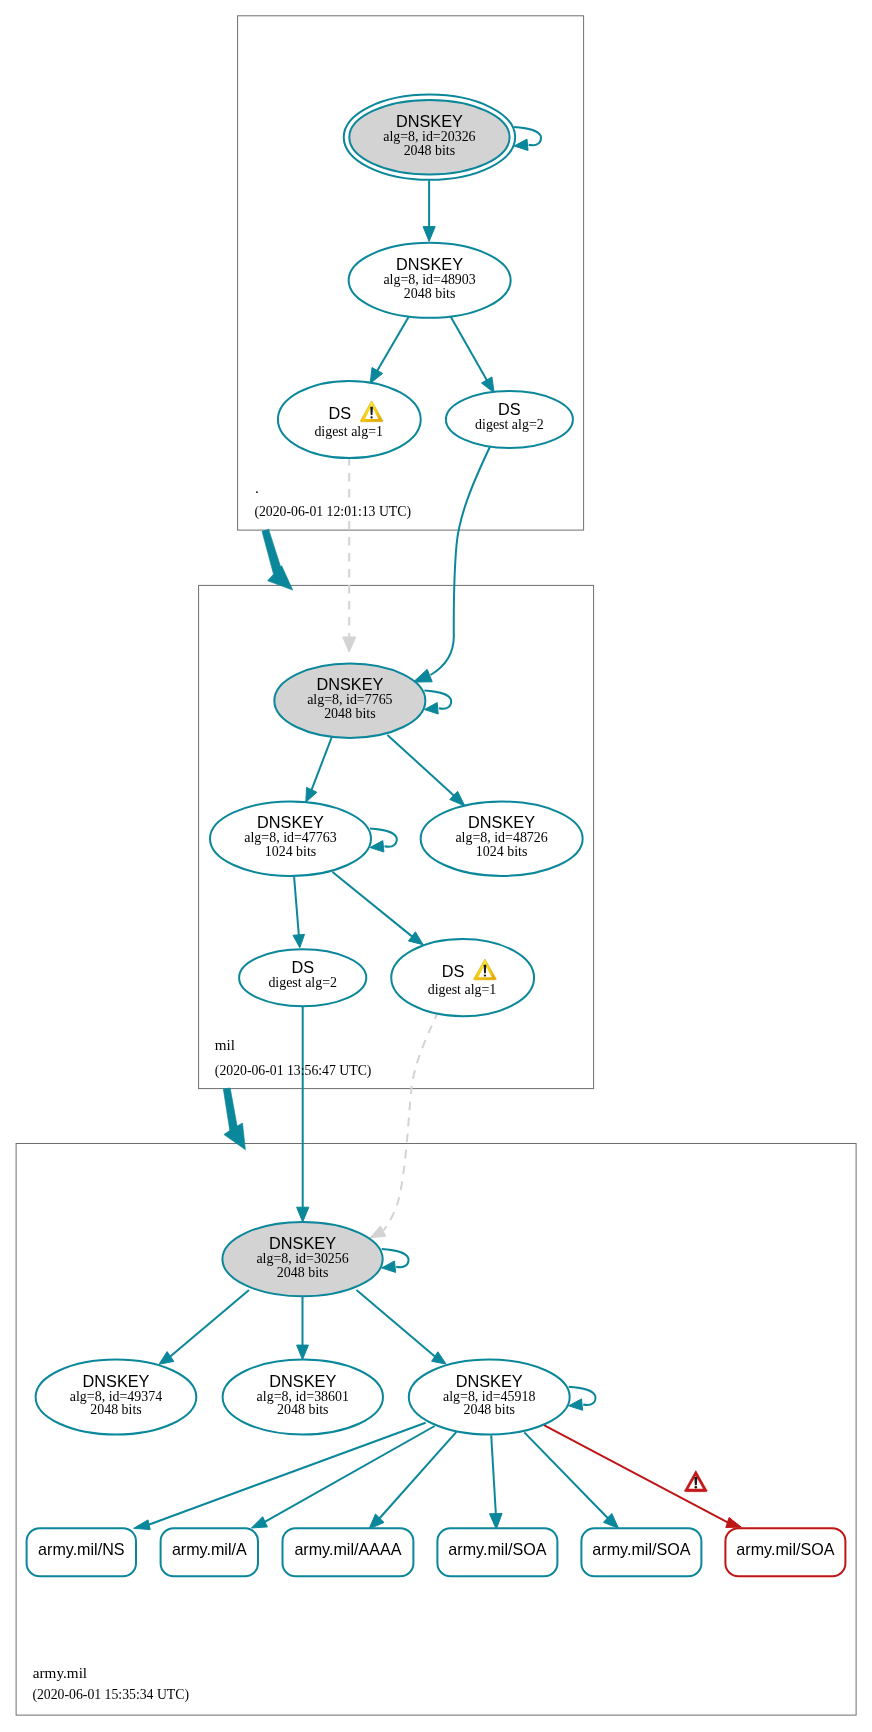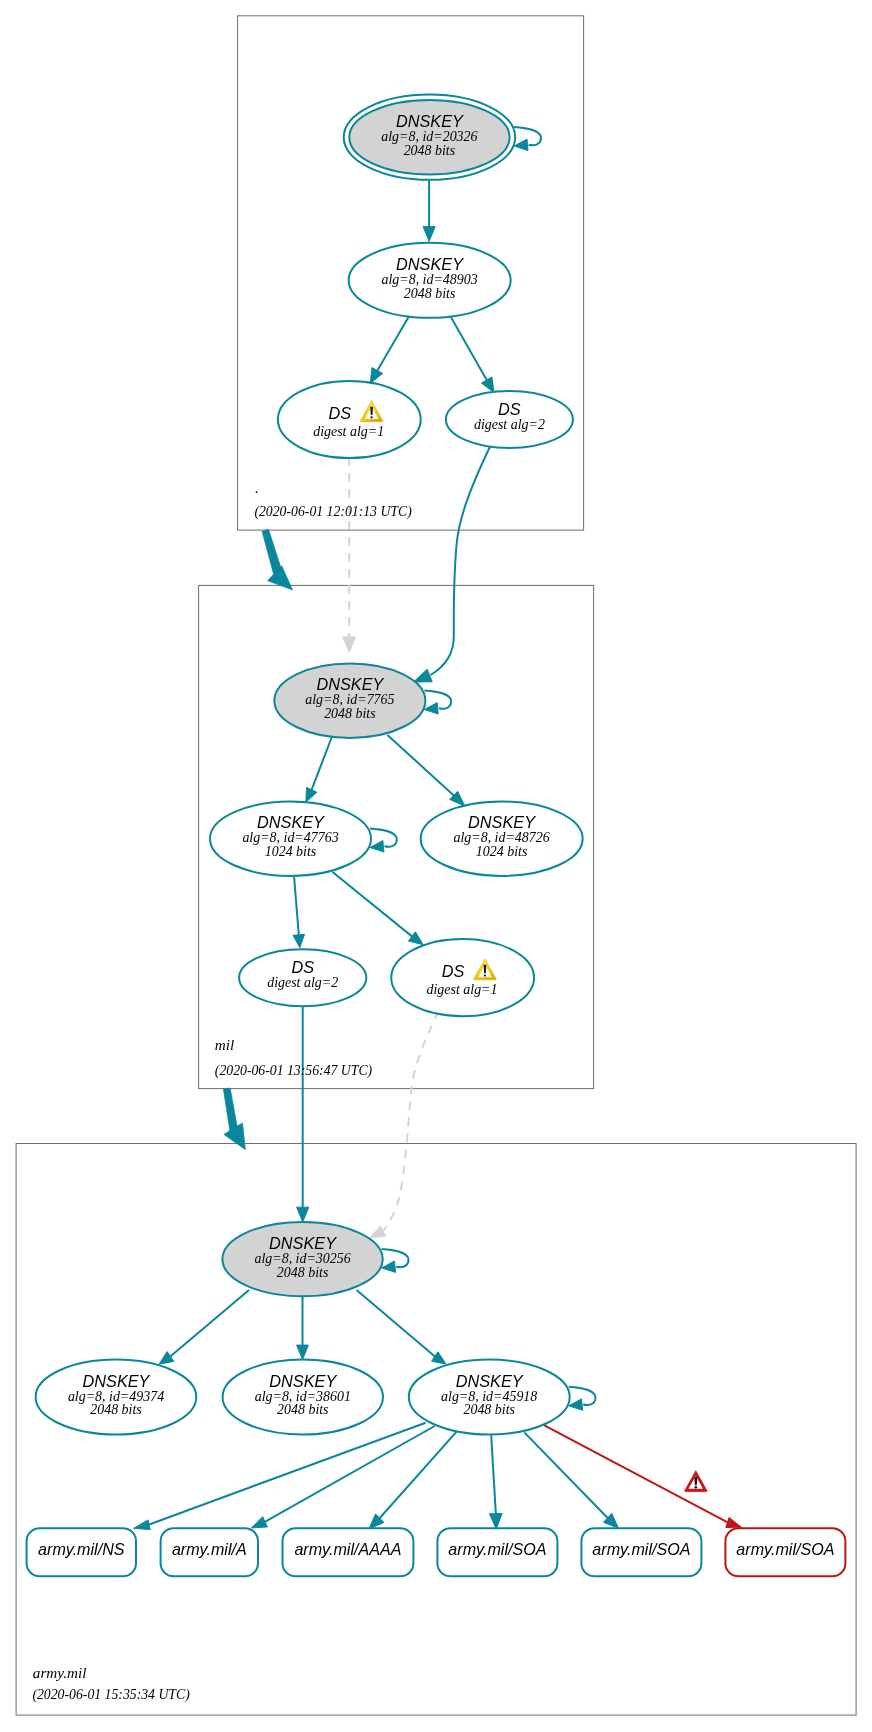--- a/index.html
+++ b/index.html
@@ -1,17 +1,17 @@
 <!DOCTYPE html>
 <html><head>
 <meta charset="utf-8">
 <title>DNSSEC Authentication Chain</title>
 <style>
   html,body{margin:0;padding:0;background:#ffffff;}
-  #page{position:relative;width:872px;height:1732px;background:#ffffff;overflow:hidden;transform:translateZ(0);font-style:italic;}
+  #page{position:relative;width:872px;height:1732px;background:#ffffff;overflow:hidden;transform:translateZ(0);}
   #graph{display:block;position:absolute;left:0;top:0;}
   text{white-space:pre;}
   .t-main{font-family:"Liberation Sans",sans-serif;font-size:16.3px;fill:#000;}
   .t-sub{font-family:"Liberation Serif",serif;font-size:13.95px;fill:#000;}
   .t-zone{font-family:"Liberation Serif",serif;font-size:15.2px;fill:#000;}
   .t-ts{font-family:"Liberation Serif",serif;font-size:13.75px;fill:#000;}
   .t-rr{font-family:"Liberation Sans",sans-serif;font-size:16.1px;fill:#000;}
 </style>
 </head>
 <body>

